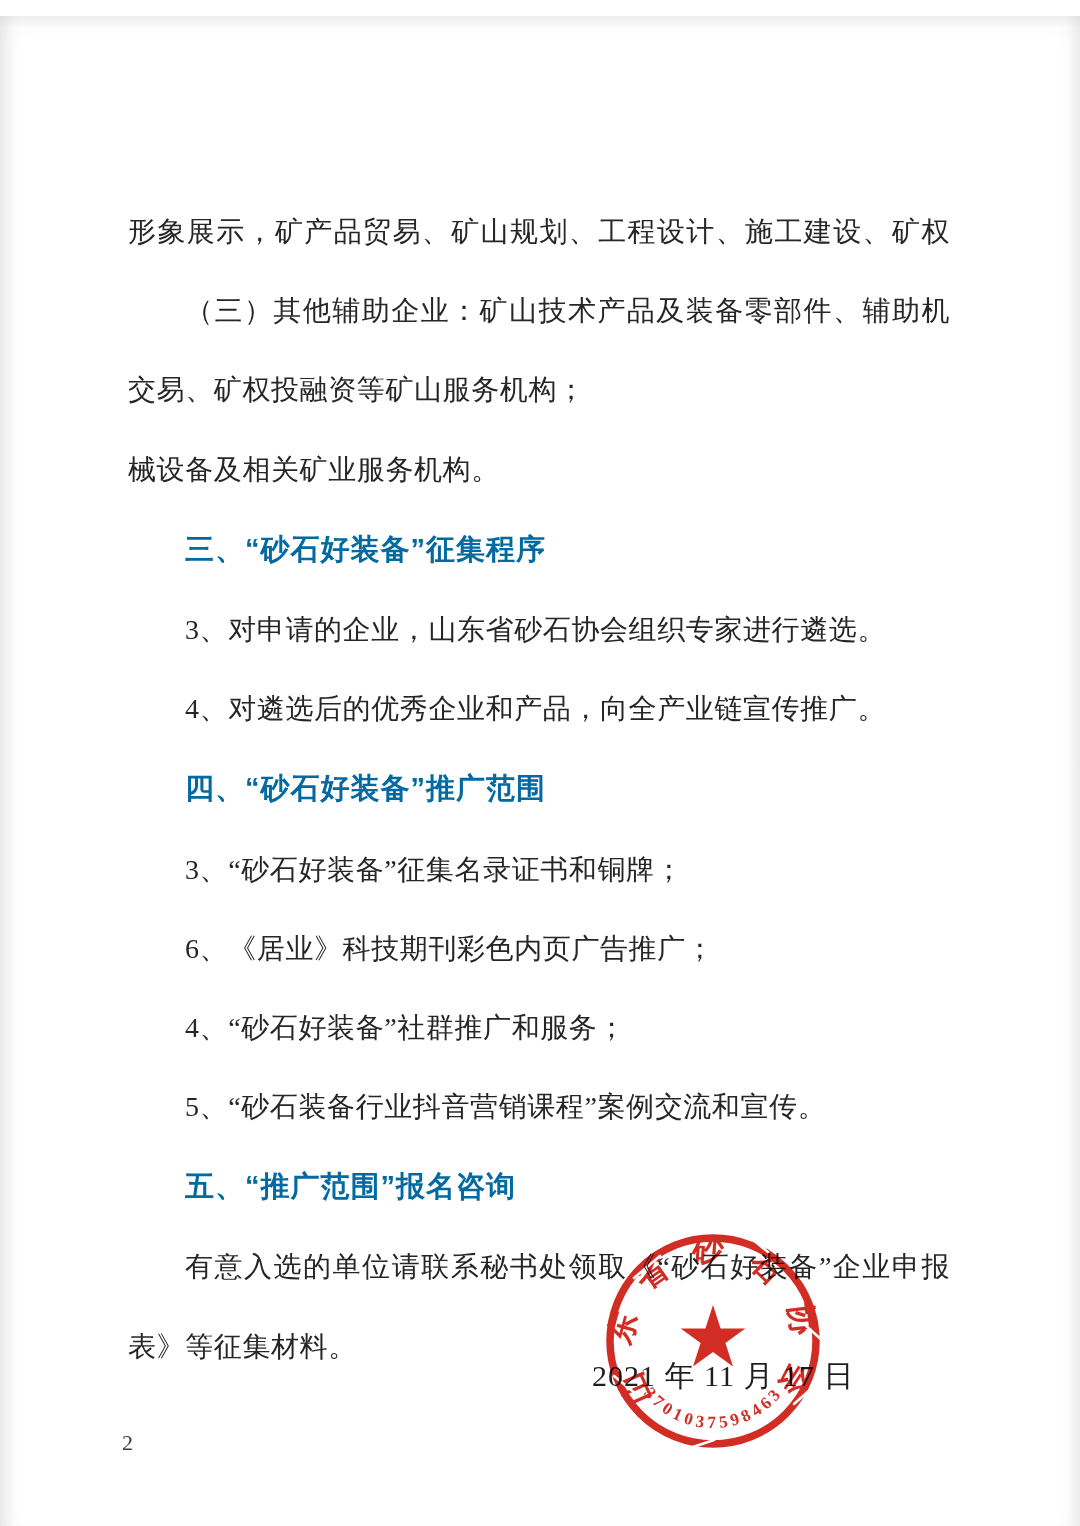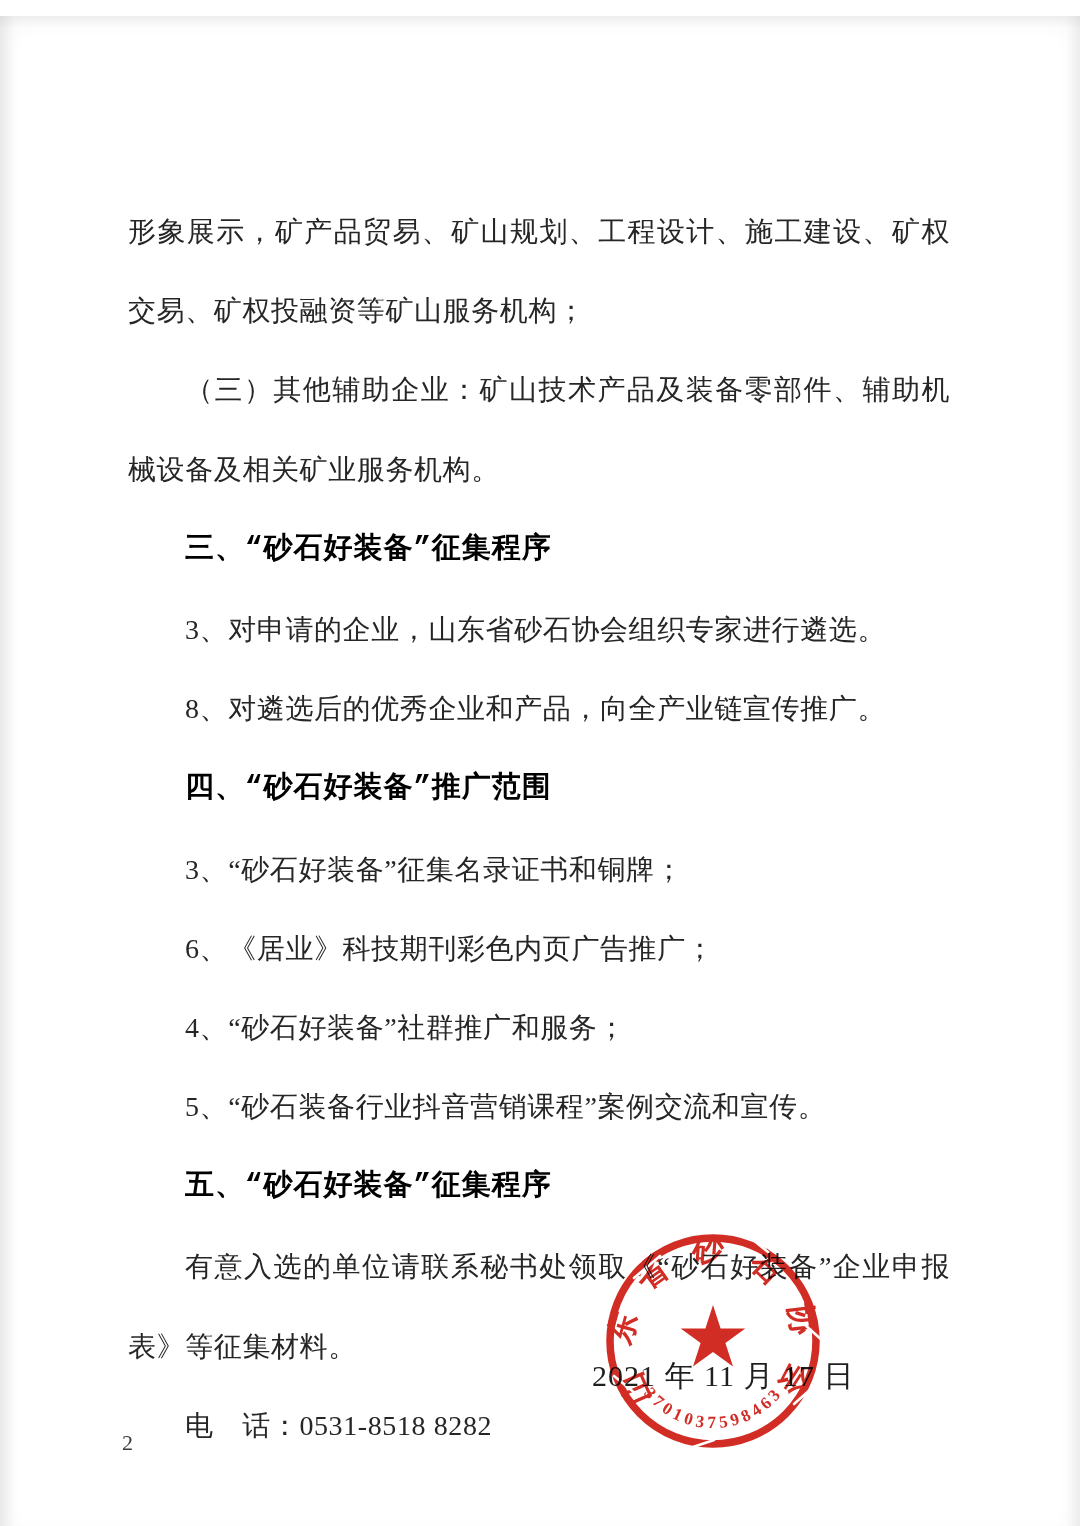--- a/index.html
+++ b/index.html
@@ -30,22 +30,22 @@
   .ln{
     display:block;
     height:51.2px;line-height:51.2px;
     font-size:28px;letter-spacing:0.6px;
     white-space:nowrap;
     text-align:left;
   }
   .ind{padding-left:57px;}
   .j{text-align:justify;text-align-last:justify;text-justify:inter-character;}
   .h{
-    font-family:Liberation Mono, monospace;
-    font-weight:700;font-size:29px;color:#000000;letter-spacing:1px;
+    font-family:Liberation Sans, sans-serif;
+    font-weight:700;font-size:29px;color:#0369a1;letter-spacing:1px;
   }
   .page-number{
     position:absolute;left:122px;top:1414px;
     font-size:22px;color:#3a3a3a;
   }
   .issue-date{
     position:absolute;left:592px;top:1340px;
     font-size:30px;color:#1f1f1f;letter-spacing:1px;white-space:nowrap;
   }
   .seal{
@@ -59,35 +59,34 @@
   .seal .org-arc{font-size:31px;letter-spacing:24px;font-weight:600;}
   .seal .serial-arc{font-size:17px;letter-spacing:4px;font-weight:700;}
 </style>
 </head>
 <body>
 
 <div class="page">
 
   <div class="text-block">
     <p class="ln j">形象展示，矿产品贸易、矿山规划、工程设计、施工建设、矿权</p>
+    <p class="ln ind j">（三）其他辅助企业：矿山技术产品及装备零部件、辅助机</p>
     <p class="ln">交易、矿权投融资等矿山服务机构；</p>
-    <p class="ln ind j">（三）其他辅助企业：矿山技术产品及装备零部件、辅助机</p>
     <p class="ln">械设备及相关矿业服务机构。</p>
     <p class="ln ind h">三、“砂石好装备”征集程序</p>
     <p class="ln ind">3、对申请的企业，山东省砂石协会组织专家进行遴选。</p>
-    <p class="ln ind">8、对遴选后的优秀企业和产品，向全产业链宣传推广。</p>
+    <p class="ln ind">4、对遴选后的优秀企业和产品，向全产业链宣传推广。</p>
     <p class="ln ind h">四、“砂石好装备”推广范围</p>
     <p class="ln ind">3、“砂石好装备”征集名录证书和铜牌；</p>
     <p class="ln ind">6、《居业》科技期刊彩色内页广告推广；</p>
     <p class="ln ind">4、“砂石好装备”社群推广和服务；</p>
     <p class="ln ind">5、“砂石装备行业抖音营销课程”案例交流和宣传。</p>
-    <p class="ln ind h">五、“砂石好装备”征集程序</p>
+    <p class="ln ind h">五、“推广范围”报名咨询</p>
     <p class="ln ind j">有意入选的单位请联系秘书处领取《“砂石好装备”企业申报</p>
     <p class="ln">表》等征集材料。</p>
-    <p class="ln ind">电　话：0531-8518 8282</p>
 
   </div>
 
   <div class="issue-date">2021 年 11 月 17 日</div>
 
   <svg class="seal" viewBox="0 0 230 230" xmlns="http://www.w3.org/2000/svg">
     <defs>
       <path id="orgArc" d="M 58.4 171.6 A 80 80 0 1 1 176.3 166.4" fill="none"></path>
       <path id="serialArc" d="M 42 162.4 A 87 87 0 0 0 188 162.4" fill="none"></path>
     </defs>

